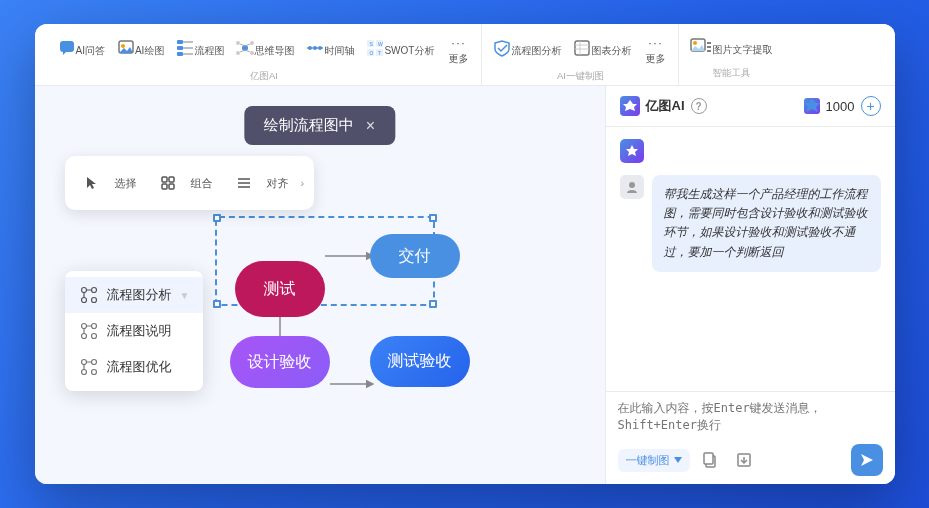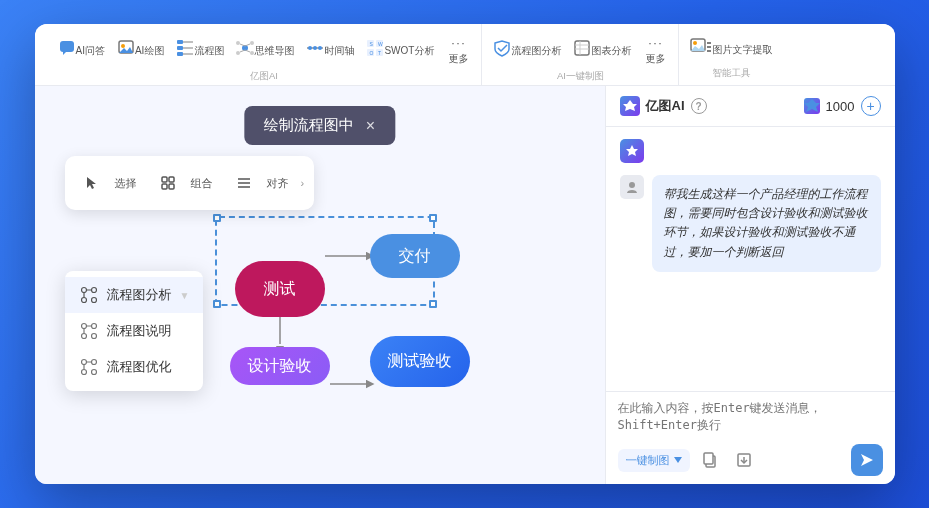--- a/index.html
+++ b/index.html
@@ -186,24 +186,23 @@
     .node-jiafu {
       background: #4a90e2;
       width: 90px;
       height: 44px;
       top: 18px;
       left: 175px;
     }
     .node-sheji {
       background: linear-gradient(135deg, #a855f7, #8b5cf6);
       width: 100px;
-      height: 38px;
+      height: 52px;
       top: 120px;
       left: 35px;
-      margin-top: 11px;
     }
     .node-yanshouzice {
       background: linear-gradient(135deg, #3b82f6, #2563eb);
       width: 100px;
       height: 51px;
       top: 120px;
       left: 175px;
     }
     
     .connector-svg {

